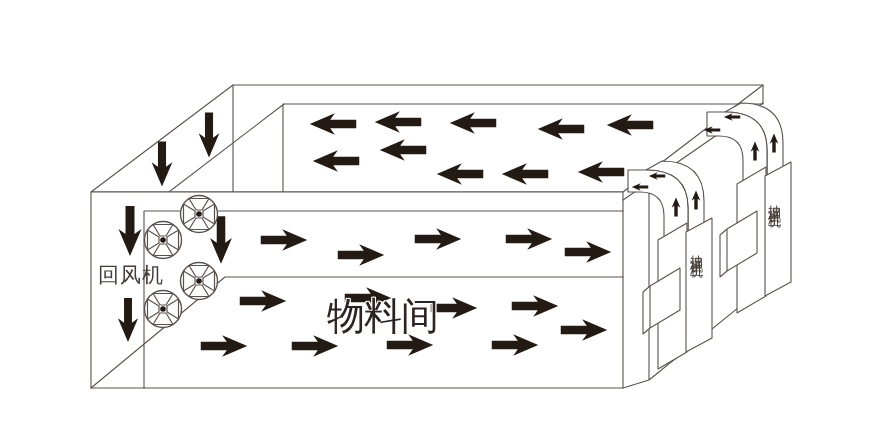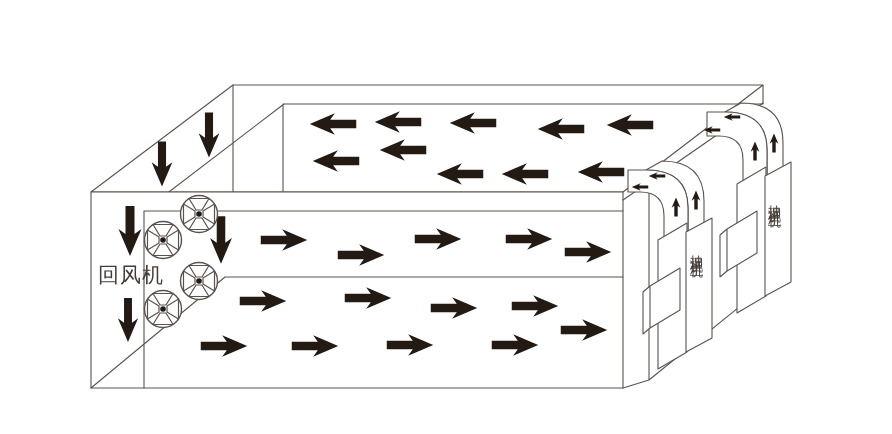--- a/index.html
+++ b/index.html
@@ -128,17 +128,18 @@
     <g id="fan-layer">
         <use href="#fan-shape" transform="translate(199,214)"></use>
         <use href="#fan-shape" transform="translate(163,240)"></use>
         <use href="#fan-shape" transform="translate(199,281)"></use>
         <use href="#fan-shape" transform="translate(163,309)"></use>
       </g>
   </svg>
 
   <div class="diagram-label label-return-fan">回风机</div>
 
+  <div class="diagram-label label-material-room">物料间</div>
 
   <div class="diagram-label v-label label-dehum-near">抽湿机主机</div>
 
   <div class="diagram-label v-label label-dehum-far">抽湿机主机</div>
 </div>
 
 </body></html>

